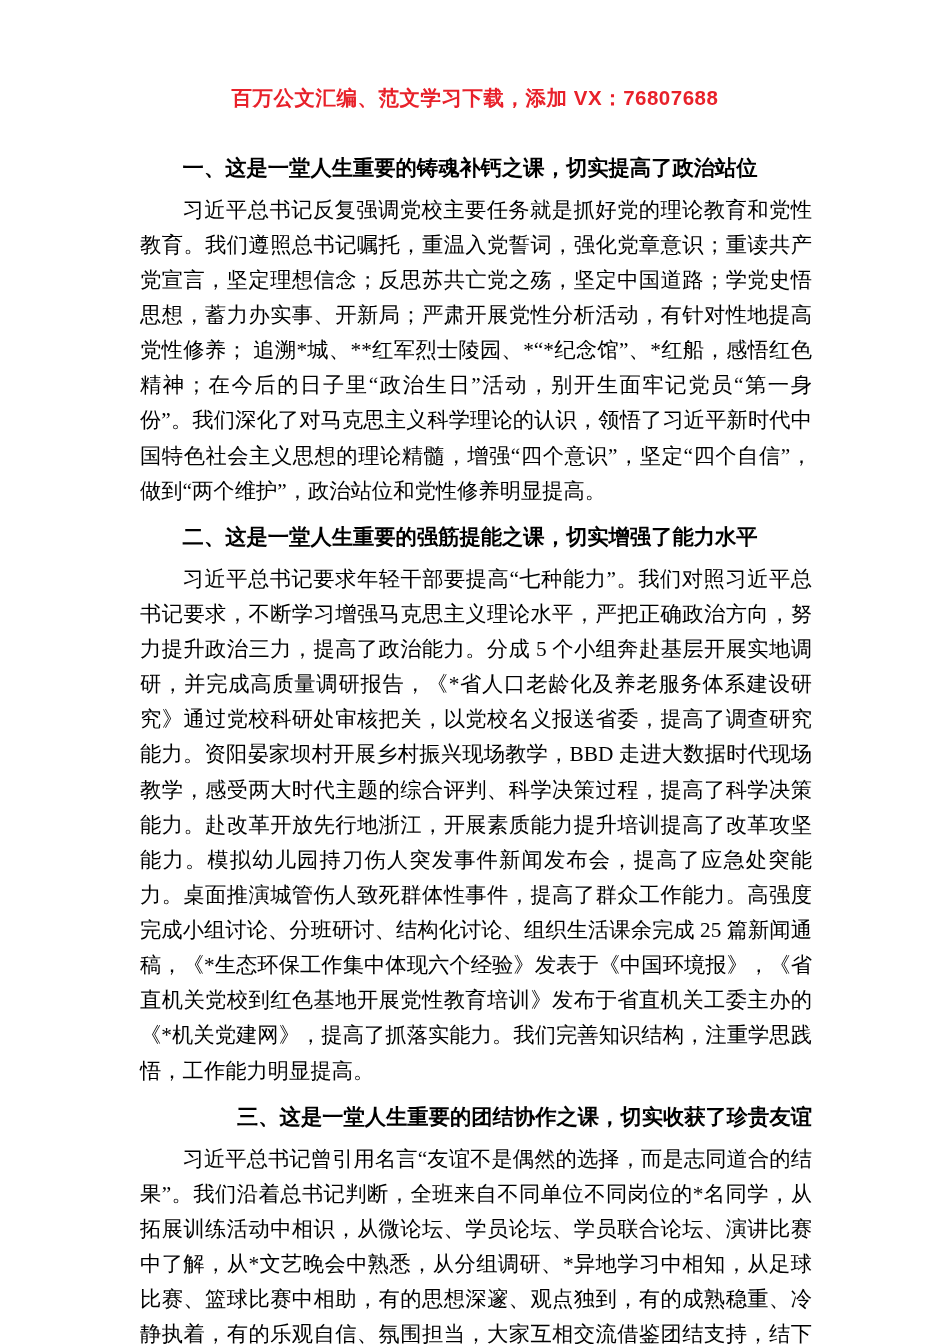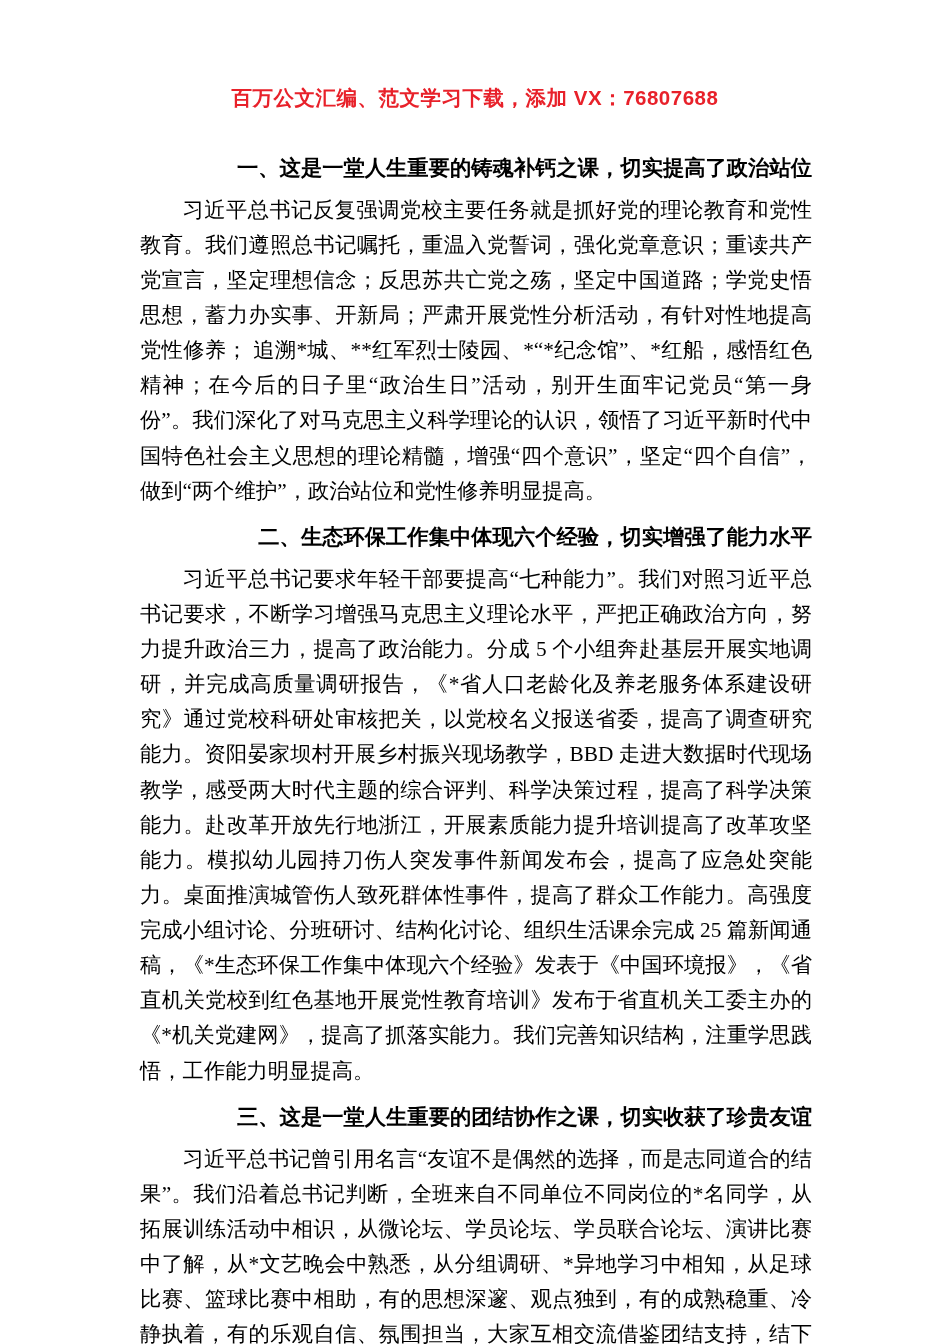--- a/index.html
+++ b/index.html
@@ -45,42 +45,41 @@
     font-family: "Liberation Serif", "DejaVu Serif", serif;
   }
   p.heading {
     margin: 11px 0 8px 0;
     font-size: 21.3px;
     line-height: 1.6;
     text-indent: 2em;
     font-weight: bold;
     color: #000000;
     font-family: "Liberation Sans", "DejaVu Sans", sans-serif;
-    text-align: right;
   }
   p.heading.center {
     text-indent: 0;
     text-align: right;
   }
 </style>
 </head>
 <body>
 
 <div class="page">
 
   <div class="ad-banner">百万公文汇编、范文学习下载，添加 VX：76807688</div>
 
   <div class="doc-body">
 
 
     <p class="heading">一、这是一堂人生重要的铸魂补钙之课，切实提高了政治站位</p>
 
     <p class="para">习近平总书记反复强调党校主要任务就是抓好党的理论教育和党性教育。我们遵照总书记嘱托，重温入党誓词，强化党章意识；重读共产党宣言，坚定理想信念；反思苏共亡党之殇，坚定中国道路；学党史悟思想，蓄力办实事、开新局；严肃开展党性分析活动，有针对性地提高党性修养； 追溯*城、**红军烈士陵园、*“*纪念馆”、*红船，感悟红色精神；在今后的日子里“政治生日”活动，别开生面牢记党员“第一身份”。我们深化了对马克思主义科学理论的认识，领悟了习近平新时代中国特色社会主义思想的理论精髓，增强“四个意识”，坚定“四个自信”，做到“两个维护”，政治站位和党性修养明显提高。</p>
 
-    <p class="heading">二、生态环保工作集中体现六个经验，切实增强了能力水平</p>
+    <p class="heading">二、这是一堂人生重要的强筋提能之课，切实增强了能力水平</p>
 
     <p class="para">习近平总书记要求年轻干部要提高“七种能力”。我们对照习近平总书记要求，不断学习增强马克思主义理论水平，严把正确政治方向，努力提升政治三力，提高了政治能力。分成 5 个小组奔赴基层开展实地调研，并完成高质量调研报告，《*省人口老龄化及养老服务体系建设研究》通过党校科研处审核把关，以党校名义报送省委，提高了调查研究能力。资阳晏家坝村开展乡村振兴现场教学，BBD 走进大数据时代现场教学，感受两大时代主题的综合评判、科学决策过程，提高了科学决策能力。赴改革开放先行地浙江，开展素质能力提升培训提高了改革攻坚能力。模拟幼儿园持刀伤人突发事件新闻发布会，提高了应急处突能力。桌面推演城管伤人致死群体性事件，提高了群众工作能力。高强度完成小组讨论、分班研讨、结构化讨论、组织生活课余完成 25 篇新闻通稿，《*生态环保工作集中体现六个经验》发表于《中国环境报》，《省直机关党校到红色基地开展党性教育培训》发布于省直机关工委主办的《*机关党建网》，提高了抓落实能力。我们完善知识结构，注重学思践悟，工作能力明显提高。</p>
 
     <p class="heading center">三、这是一堂人生重要的团结协作之课，切实收获了珍贵友谊</p>
 
     <p class="para">习近平总书记曾引用名言“友谊不是偶然的选择，而是志同道合的结果”。我们沿着总书记判断，全班来自不同单位不同岗位的*名同学，从拓展训练活动中相识，从微论坛、学员论坛、学员联合论坛、演讲比赛中了解，从*文艺晚会中熟悉，从分组调研、*异地学习中相知，从足球比赛、篮球比赛中相助，有的思想深邃、观点独到，有的成熟稳重、冷静执着，有的乐观自信、氛围担当，大家互相交流借鉴团结支持，结下深厚友谊，收获志同道合朋友，这是我们人生中最为宝贵的财富和最为美好的记忆。毕业不是学习的终点，而是砥砺前行的起点。在今后的日子里，我们将珍视省委省直机关党校“锻造”</p>
 
   </div>
 </div>
 

